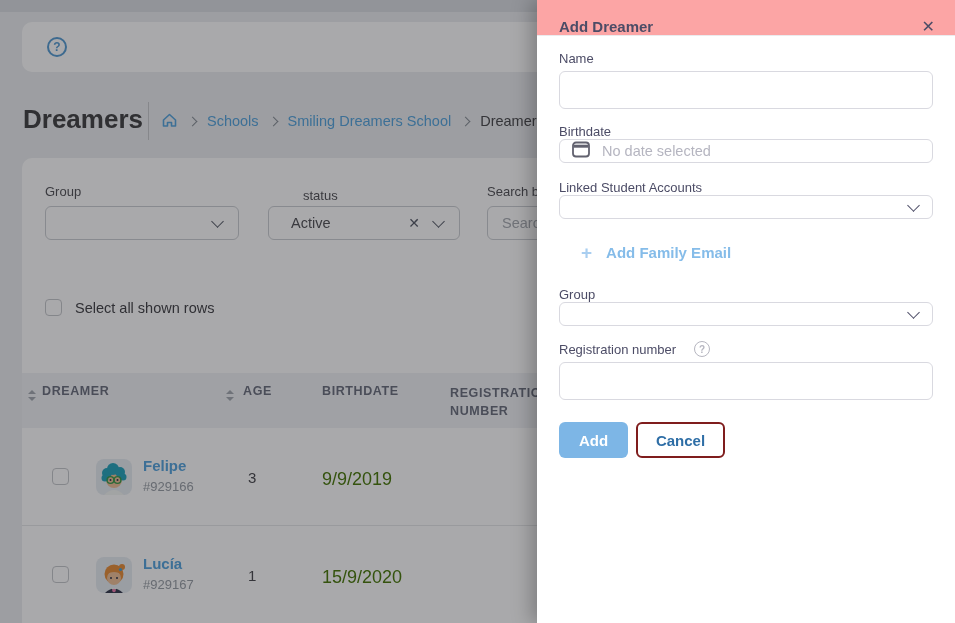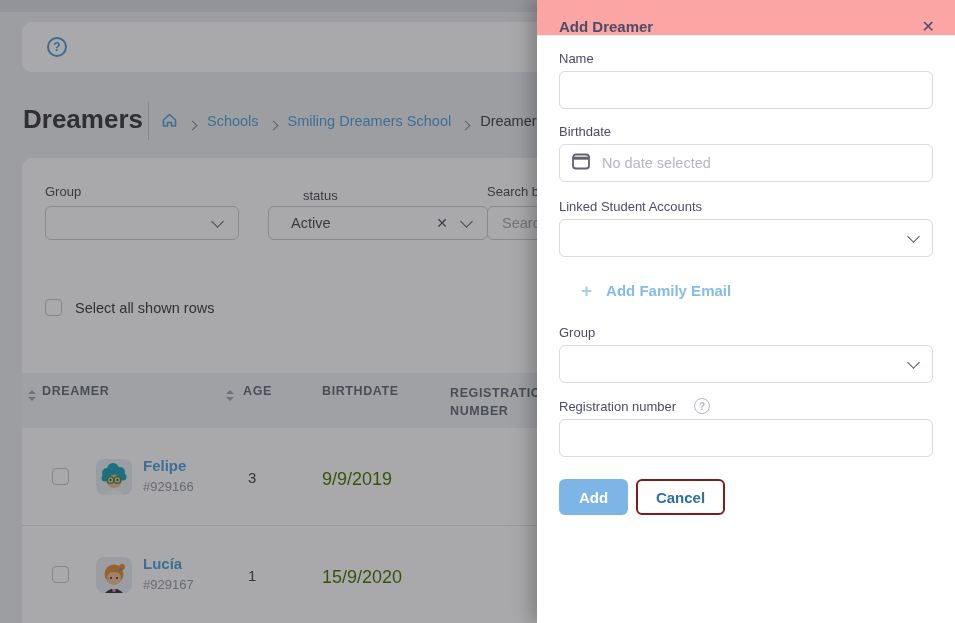--- a/index.html
+++ b/index.html
@@ -11,38 +11,38 @@
   .page { position:absolute; inset:0; }
   .top-strip { position:absolute; left:0; top:0; right:0; height:12px; background:#dcdfe3; }
   .top-card { position:absolute; left:22px; top:22px; right:-10px; height:50px;
               background:#ffffff; border-radius:10px; }
   .help-circle { position:absolute; left:25px; top:15px; width:20px; height:20px;
                  border:2px solid #5a9fd4; border-radius:50%; color:#5a9fd4;
                  font-size:12px; font-weight:bold; display:flex; align-items:center; justify-content:center; }
 
   .page-title { position:absolute; left:23px; top:104px; font-size:26px; font-weight:bold; color:#454547; }
   .title-divider { position:absolute; left:148px; top:102px; width:1px; height:38px; background:#c9cbce; }
-  .breadcrumb { position:absolute; left:161px; top:112px; display:flex; align-items:flex-end; gap:11px;
+  .breadcrumb { position:absolute; left:161px; top:112px; display:flex; align-items:center; gap:11px;
                 font-size:14.5px; white-space:nowrap; }
   .crumb-link { color:#59a7df; }
   .crumb-current { color:#4d4d50; }
   .crumb-sep { width:7px; height:7px; border-right:1.6px solid #8a9098; border-top:1.6px solid #8a9098;
                transform:rotate(45deg); margin-top:1px; }
   .home-svg { display:block; }
 
   .content-card { position:absolute; left:22px; top:158px; right:-10px; bottom:-10px;
                   background:#ffffff; border-radius:10px; }
 
   .filter-label { position:absolute; font-size:13px; color:#55555a; }
   .fld { position:absolute; height:34px; background:#fff; border:1px solid #cdd0d4; border-radius:6px; }
   .sel-chevron { width:9px; height:9px; border-right:1.8px solid #5a5f6b; border-bottom:1.8px solid #5a5f6b;
                  transform:rotate(45deg); margin-top:-4px; }
   .group-select { left:23px; top:48px; width:194px; display:flex; align-items:center;
                   justify-content:flex-end; padding-right:16px; }
-  .status-select { left:246px; top:48px; width:220px; display:flex; align-items:center; padding:0 16px 0 22px; }
+  .status-select { left:246px; top:48px; width:192px; display:flex; align-items:center; padding:0 16px 0 22px; }
   .status-text { font-size:14.5px; color:#55555a; flex:1; }
   .clear-x { font-size:14px; color:#5a5f6b; margin-right:14px; }
   .search-input { left:465px; top:48px; width:160px; font-size:14.5px; color:#55555a; padding:0 14px;
                   font-family:"Liberation Sans", sans-serif; outline:none; }
   .search-input::placeholder { color:#a9adb3; }
 
   .select-all { position:absolute; left:23px; top:141px; display:flex; align-items:center; gap:13px; }
   .checkbox { width:17px; height:17px; background:#fff; border:1.5px solid #c7cacd; border-radius:4px; }
   .select-all-label { font-size:14.5px; color:#46464a; }
 
@@ -77,21 +77,21 @@
   .drawer-body { padding:0 22px; }
   .f-label { font-size:13px; color:#4c4c66; }
   .lbl-name { margin-top:15px; }
   .lbl-birthdate { margin-top:15px; }
   .lbl-linked { margin-top:17px; }
   .lbl-group { margin-top:25px; }
   .reg-label-row { margin-top:15px; display:flex; align-items:center; gap:18px; }
   .input { margin-top:5px; width:100%; height:38px; border:1px solid #d9d9e0; border-radius:6px;
            background:#fff; font-size:14.5px; color:#4c4c66; padding:0 12px;
            font-family:"Liberation Sans", sans-serif; outline:none; }
-  .field-row { margin-top:5px; width:100%; height:38px; border:1px solid #d9d9e0; border-radius:6px;
+  .field-row { width:100%; height:24px; border:1px solid #d9d9e0; border-radius:6px;
                display:flex; align-items:center; padding:0 14px 0 10px; }
   .date-placeholder { font-size:14.5px; color:#b5b5c0; margin-left:10px; }
   .select-row { justify-content:flex-end; }
   .add-family { margin-top:24px; display:flex; align-items:center; }
   .plus-glyph { margin-left:22px; font-size:19px; font-weight:bold; color:#a9cef0; line-height:1; }
   .add-family-text { margin-left:14px; font-size:15px; font-weight:bold; color:#85bce9; }
   .help-icon { width:16px; height:16px; border:1.5px solid #b6b6c0; border-radius:50%; color:#b6b6c0;
                font-size:10px; font-weight:bold; display:flex; align-items:center; justify-content:center; }
   .btn-row { margin-top:22px; display:flex; gap:8px; }
   .btn-add { width:69px; height:36px; background:#7db6e6; border:none; border-radius:6px;

